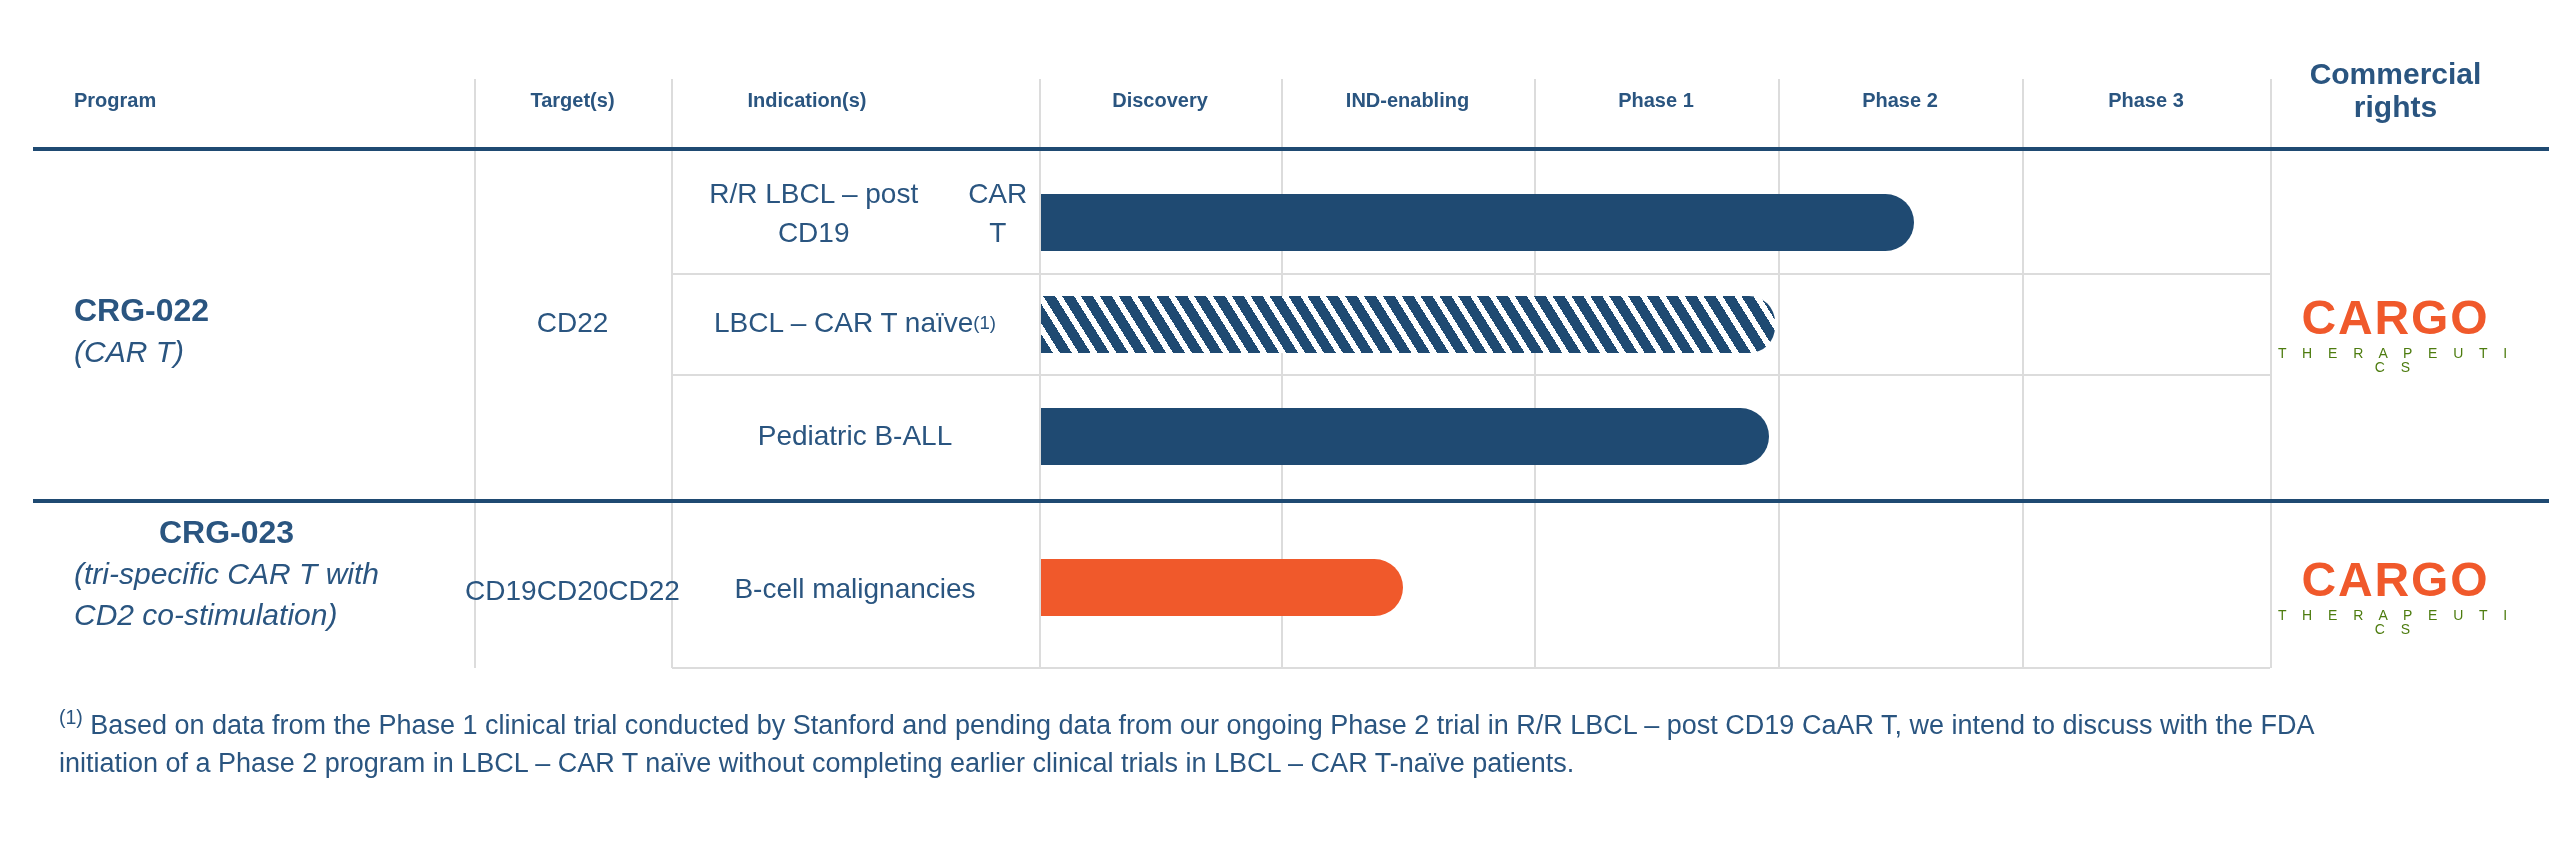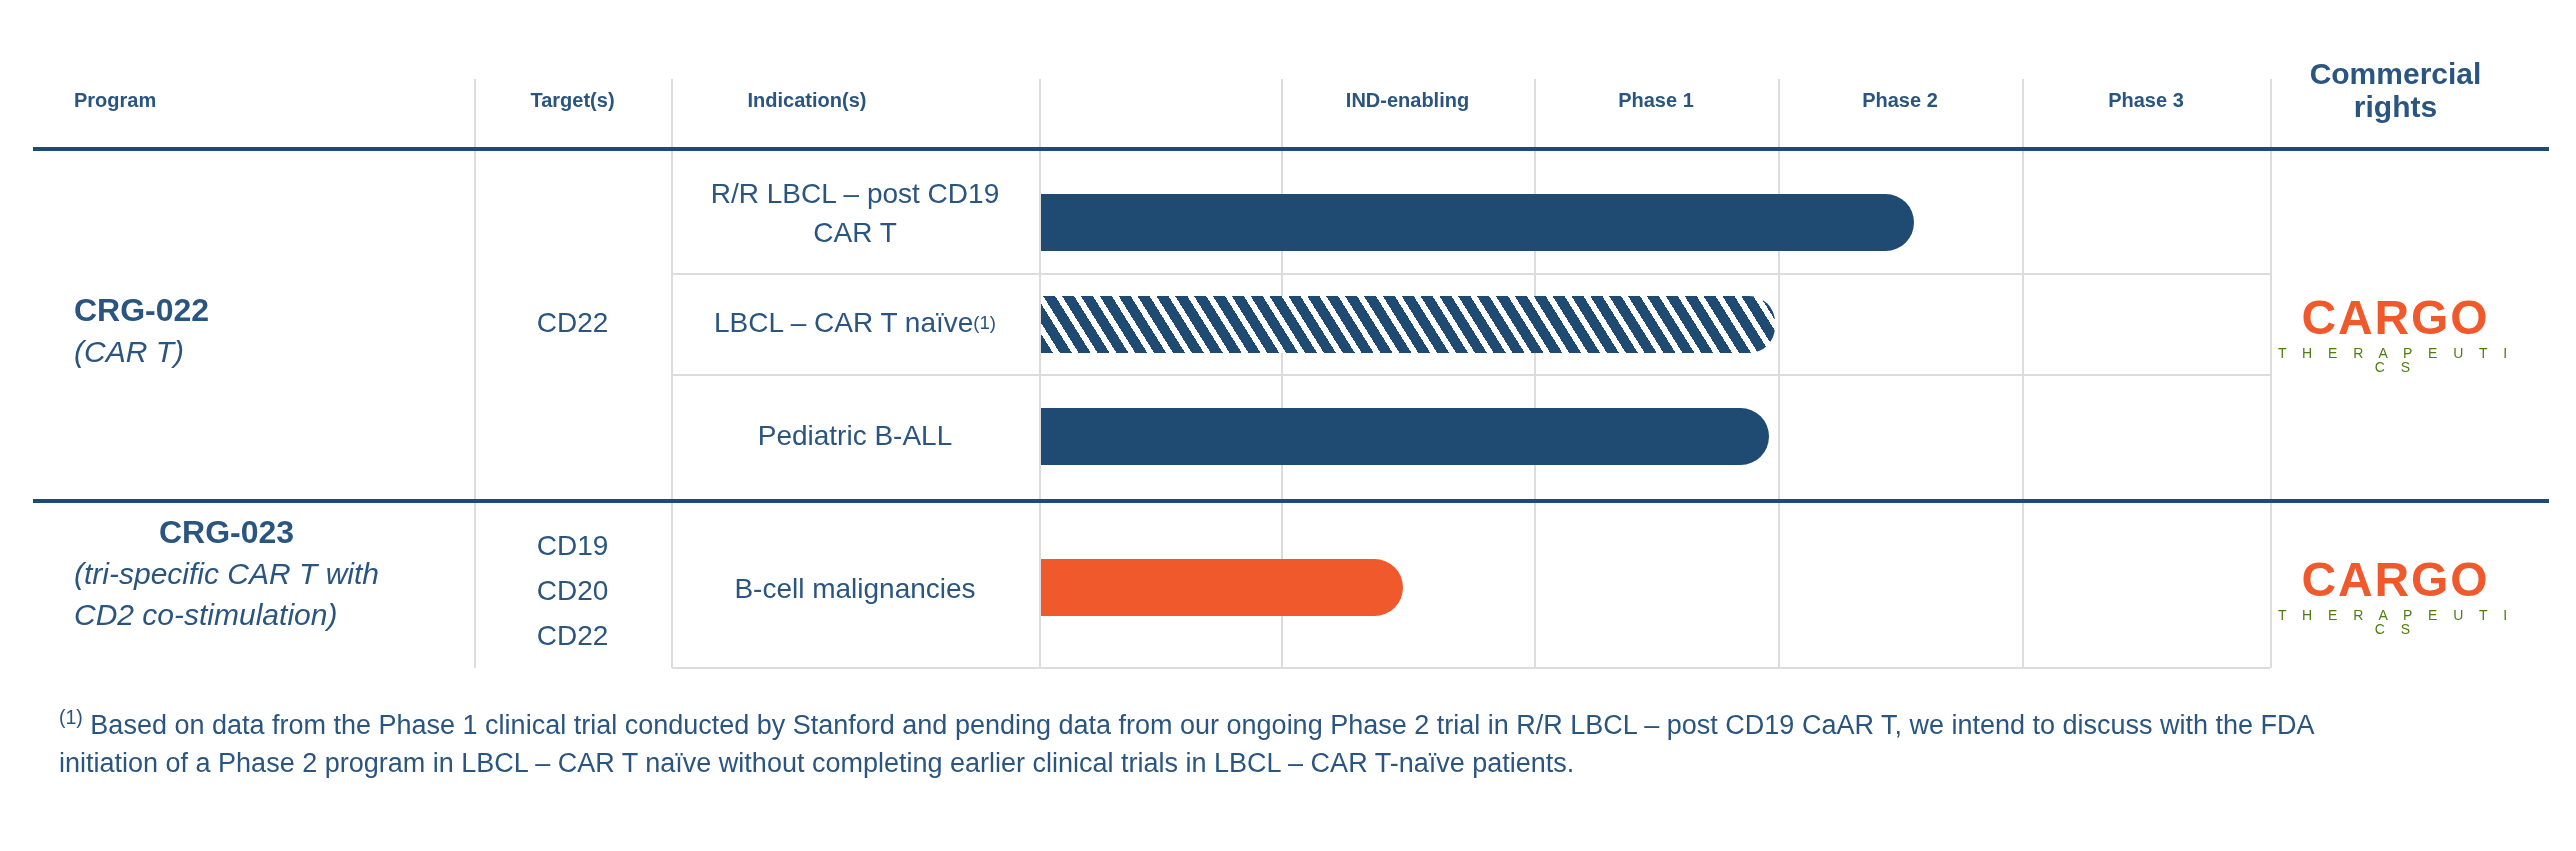--- a/index.html
+++ b/index.html
@@ -56,34 +56,35 @@
 
   <div class="hline-dark" style="top:147px"></div>
   <div class="hline-light" style="top:273px"></div>
   <div class="hline-light" style="top:374px"></div>
   <div class="hline-dark" style="top:499px"></div>
   <div class="hline-light" style="top:667px"></div>
 
   <div class="hdr left" style="left:74px;width:391px">Program</div>
   <div class="hdr" style="left:474px;width:197px">Target(s)</div>
   <div class="hdr" style="left:661px;width:292px">Indication(s)</div>
+  <div class="hdr" style="left:1039px;width:242px">Discovery</div>
   <div class="hdr" style="left:1281px;width:253px">IND-enabling</div>
   <div class="hdr" style="left:1534px;width:244px">Phase 1</div>
   <div class="hdr" style="left:1778px;width:244px">Phase 2</div>
   <div class="hdr" style="left:2022px;width:248px">Phase 3</div>
   <div class="hdr2" style="left:2284px;width:223px;top:54px;height:71px">Commercial rights</div>
 
   <div class="prog" style="top:290px">
     <div class="pname">CRG-022</div>
     <div class="pdesc">(CAR T)</div>
   </div>
 
   <div class="cell" style="left:474px;width:197px;top:303px;height:39px">CD22</div>
 
-  <div class="cell" style="left:671px;width:368px;top:174px;height:78px;flex-direction:column">
+  <div class="cell" style="left:671px;width:368px;top:174px;height:78px;">
     <div>R/R LBCL – post CD19</div>
     <div>CAR T</div>
   </div>
   <div class="cell" style="left:671px;width:368px;top:303px;height:39px">
     <span>LBCL – CAR T naïve</span>
       <sup style="font-size:18.6px">(1)</sup>
   </div>
   <div class="cell" style="left:671px;width:368px;top:416px;height:39px">Pediatric B-ALL</div>
 
   <div class="bar navy" style="top: 194px; width: 873px;"></div>
@@ -95,21 +96,21 @@
     <div class="brand">CARGO</div>
     <div class="brand-sub">T H E R A P E U T I C S</div>
   </div>
 
   <div class="prog" style="top:512px">
     <div class="pname">CRG-023</div>
     <div class="pdesc">(tri-specific CAR T with</div>
     <div class="pdesc">CD2 co-stimulation)</div>
   </div>
 
-  <div class="cell" style="left:474px;width:197px;top:523px;height:134px;flex-direction:column;line-height:45px">
+  <div class="cell" style="left:474px;width:197px;top:523px;height:134px;flex-direction:row;line-height:45px">
     <div>CD19</div>
     <div>CD20</div>
     <div>CD22</div>
   </div>
 
   <div class="cell" style="left:671px;width:368px;top:569px;height:39px">B-cell malignancies</div>
 
   <div class="logo" style="top:556px">
     <div class="brand">CARGO</div>
     <div class="brand-sub">T H E R A P E U T I C S</div>

